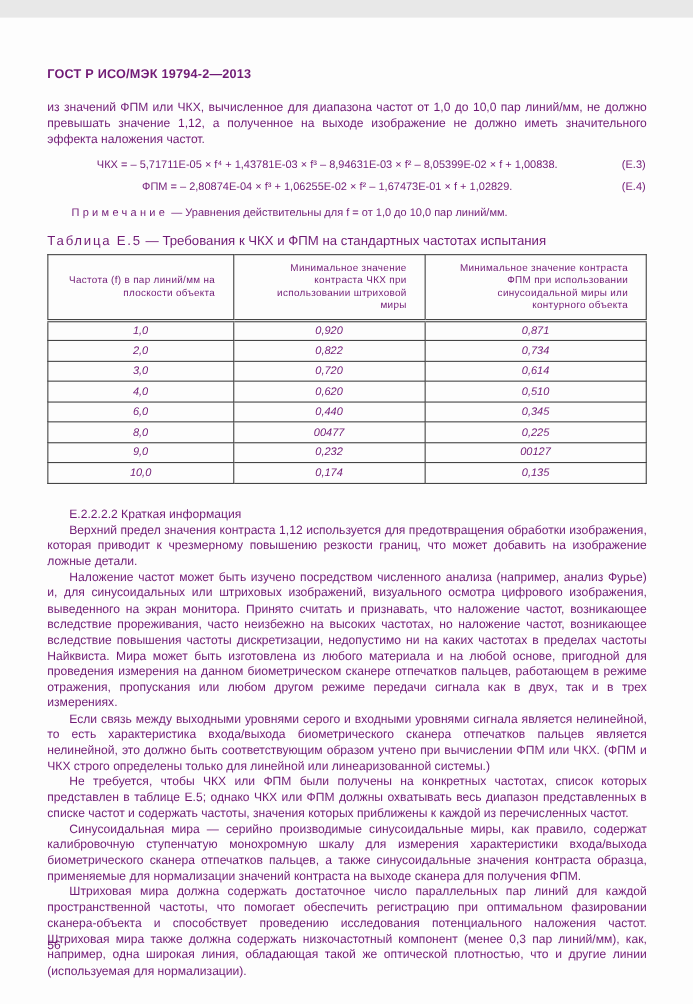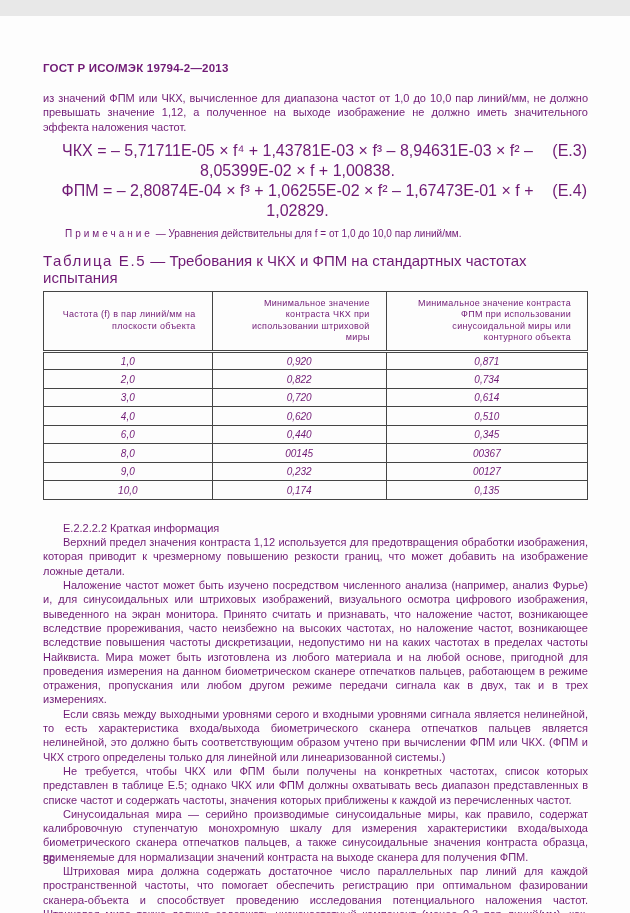--- a/index.html
+++ b/index.html
@@ -24,39 +24,39 @@
   .body-text {
     font-size: 11px;
     line-height: 14.3px;
     text-align: justify;
   }
   .body-text.indent { text-indent: 20px; }
   .formula-block { margin: 7px 0 5px 0; }
   .formula-row {
     position: relative;
     text-align: center;
-    font-size: 16px;
+    font-size: 10px;
     line-height: 20px;
     padding: 0 46px 0 10px;
   }
   .formula-row .formula-label {
     position: absolute;
     right: 1px;
     top: 0;
   }
   .note-line {
     font-size: 10px;
     line-height: 13px;
     margin: 6px 0 0 0;
     text-indent: 22px;
   }
   .spaced { letter-spacing: 3px; text-align: right; }
   .spaced-sm { letter-spacing: 1.6px; }
   .table-caption {
-    font-size: 15px;
+    font-size: 12px;
     margin: 12px 0 5px 0;
   }
   table.req-table {
     width: 100%;
     border-collapse: collapse;
     border: 1.5px solid #454545;
   }
   table.req-table th {
     border: 1px solid #454545;
     border-bottom: 3px double #454545;
@@ -148,22 +148,22 @@
         <td>0,620</td>
         <td>0,510</td>
       </tr>
       <tr>
         <td>6,0</td>
         <td>0,440</td>
         <td>0,345</td>
       </tr>
       <tr>
         <td>8,0</td>
-        <td>00145</td>
-        <td>00367</td>
+        <td>00477</td>
+        <td>0,225</td>
       </tr>
       <tr>
         <td>9,0</td>
         <td>0,232</td>
         <td>00127</td>
       </tr>
       <tr>
         <td>10,0</td>
         <td>0,174</td>
         <td>0,135</td>

